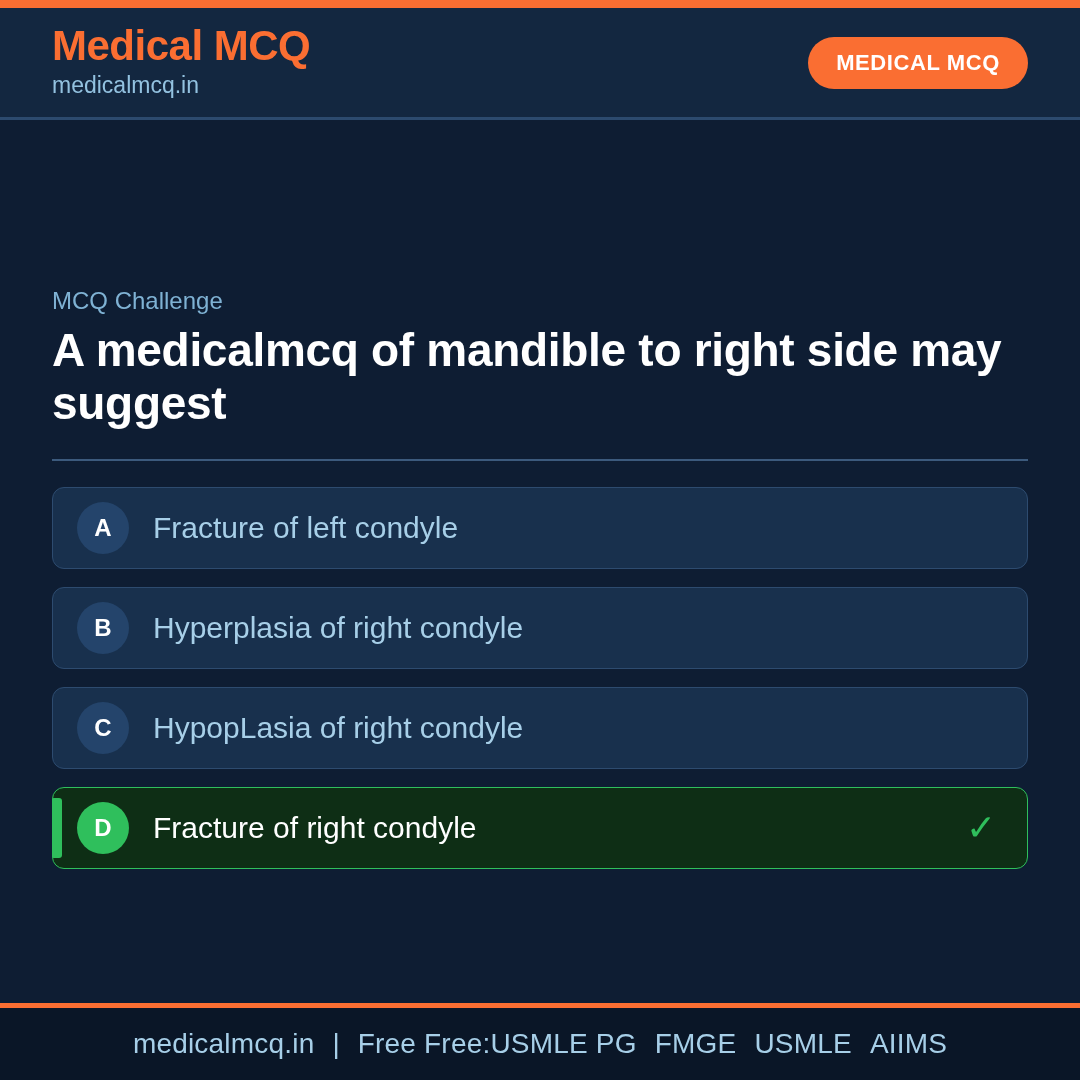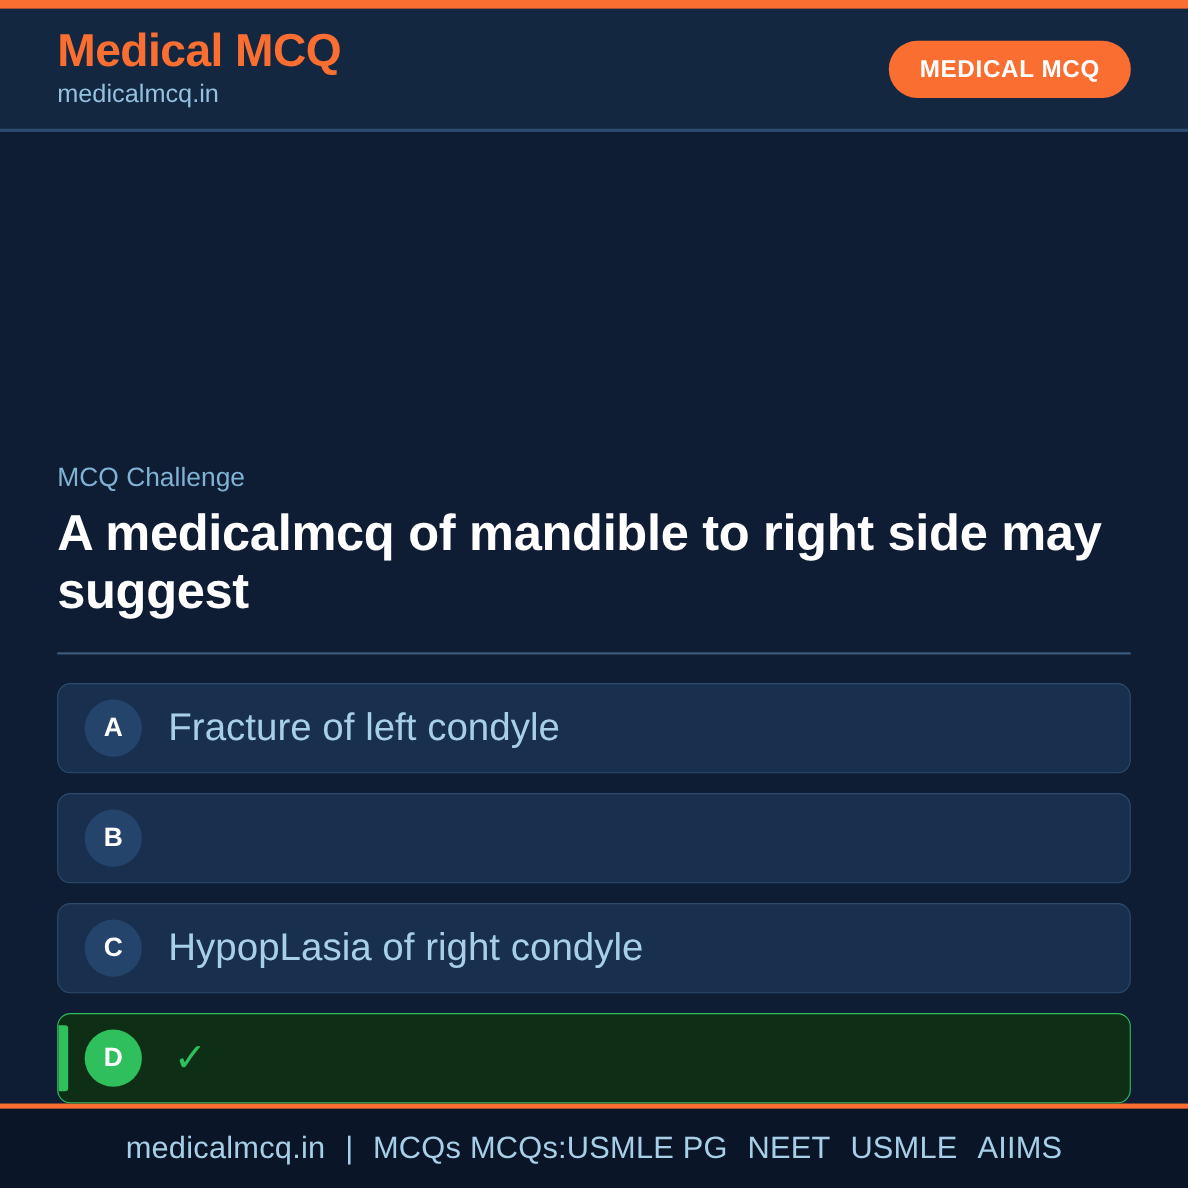--- a/index.html
+++ b/index.html
@@ -80,21 +80,21 @@
     white-space: nowrap;
   }
 
   
   .body-area {
     flex: 1 1 auto;
     position: relative;
     padding: 0 52px;
     display: flex;
     flex-direction: column;
-    justify-content: flex-end;
+    justify-content: flex-start;
     background: #0e1d33;
   }
 
   .question-block {
     margin-top: 165px;
   }
 
   .eyebrow {
     font-size: 24px;
     color: #7fb2d4;
@@ -147,21 +147,21 @@
     color: #ffffff;
     font-size: 24px;
     font-weight: bold;
     display: flex;
     align-items: center;
     justify-content: center;
     margin-right: 24px;
   }
 
   .option .opt-text {
-    font-size: 35px;
+    font-size: 30px;
     color: #a7cfe8;
     line-height: 1.2;
     flex: 1 1 auto;
     white-space: nowrap;
     overflow: hidden;
     text-overflow: ellipsis;
   }
 
   .option .mark {
     flex: 0 0 auto;
@@ -263,43 +263,45 @@
 
     <div class="options" id="options-list">
 
     <div class="option">
           <div class="badge">A</div>
           <div class="opt-text">Fracture of left condyle</div>
           <div class="mark"></div>
         </div>
         <div class="option">
           <div class="badge">B</div>
+          <div class="opt-text">Hyperplasia of right condyle</div>
           <div class="mark"></div>
         </div>
         <div class="option">
           <div class="badge">C</div>
           <div class="opt-text">HypopLasia of right condyle</div>
           <div class="mark"></div>
         </div>
         <div class="option correct">
           <div class="accent-bar"></div>
           <div class="badge">D</div>
+          <div class="opt-text">Fracture of right condyle</div>
           <div class="mark">✓</div>
         </div>
       </div>
 
   </div>
 
   <div class="footer-accent"></div>
 
   <div class="footer">
     <span class="footer-text">medicalmcq.in</span>
     <span class="footer-sep">|</span>
-    <span class="footer-text">MCQs MCQs:</span>
+    <span class="footer-text">Free Free:</span>
     <span class="footer-exams" id="footer-exams">
         <span class="footer-text">USMLE PG</span>
-        <span class="footer-text">NEET</span>
+        <span class="footer-text">FMGE</span>
         <span class="footer-text">USMLE</span>
         <span class="footer-text">AIIMS</span>
       </span>
   </div>
 
 </div>
 
 </body></html>

